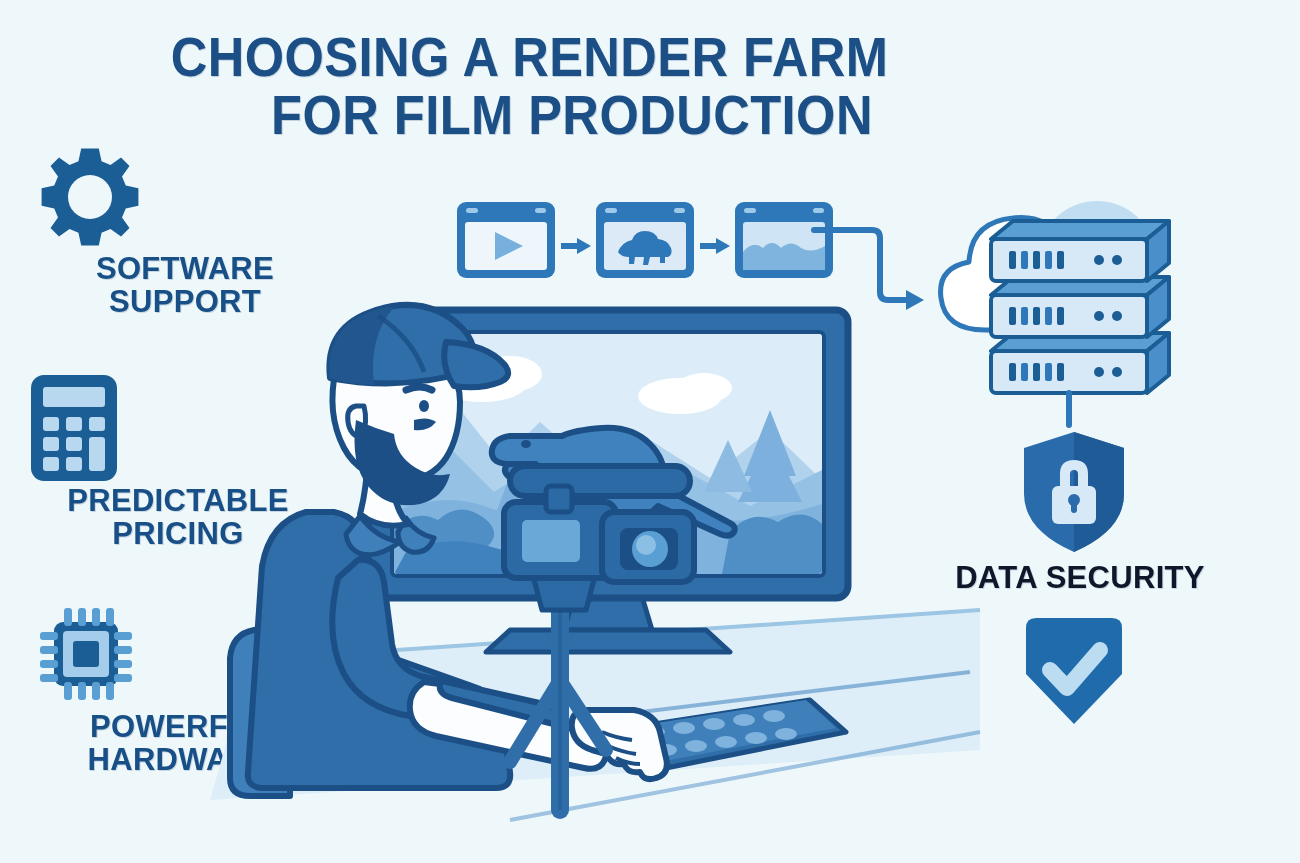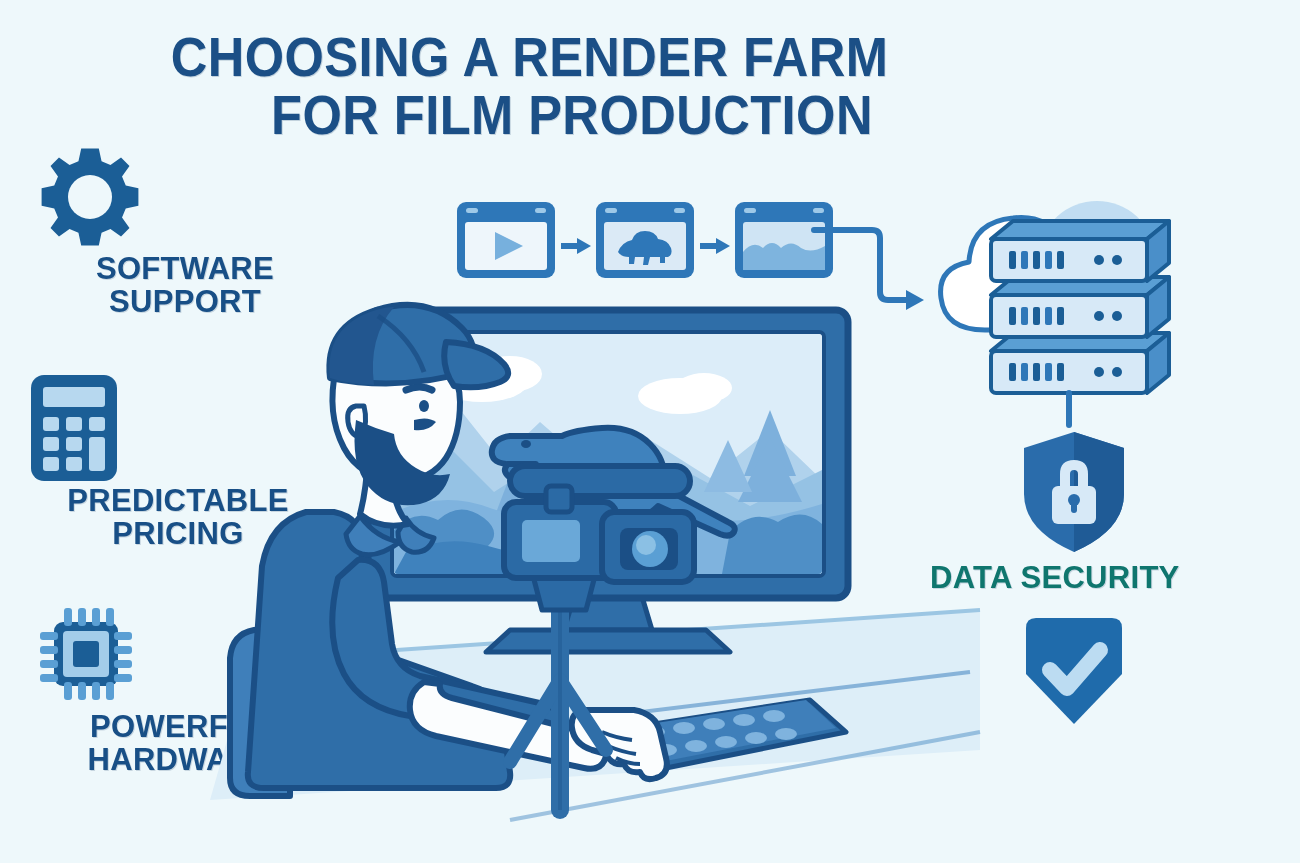--- a/index.html
+++ b/index.html
@@ -63,21 +63,22 @@
   #feature-software  { left: 35px;  top: 142px; }
   #feature-pricing   { left: 28px;  top: 372px; }
   #feature-hardware  { left: 30px;  top: 598px; }
 
   
   #data-security-label {
     position: absolute;
     left: 930px;
     top: 560px;
     width: 300px;
-    color: #0f766e;
+    text-align: center;
+    color: #0f172a;
     font-weight: bold;
     font-size: 31px;
     letter-spacing: 0.3px;
     text-shadow: 1px 1px 0 rgba(20,60,105,0.18);
   }
 
   
   .abs { position: absolute; }
 
   svg { display: block; overflow: visible; }

